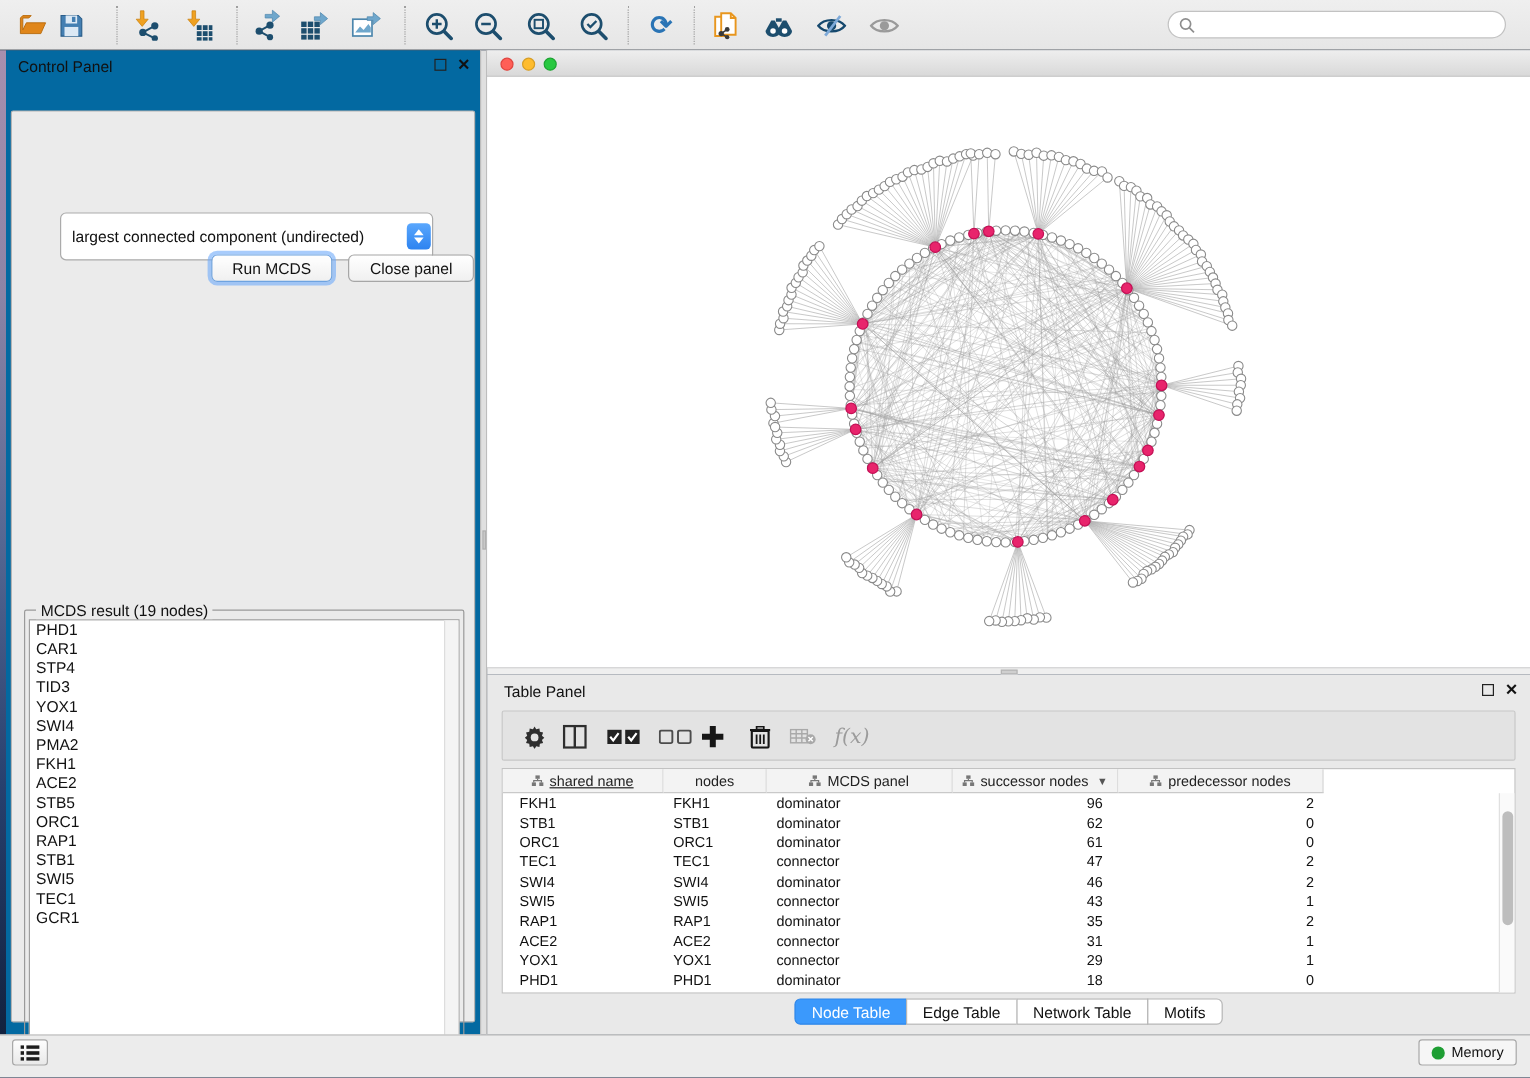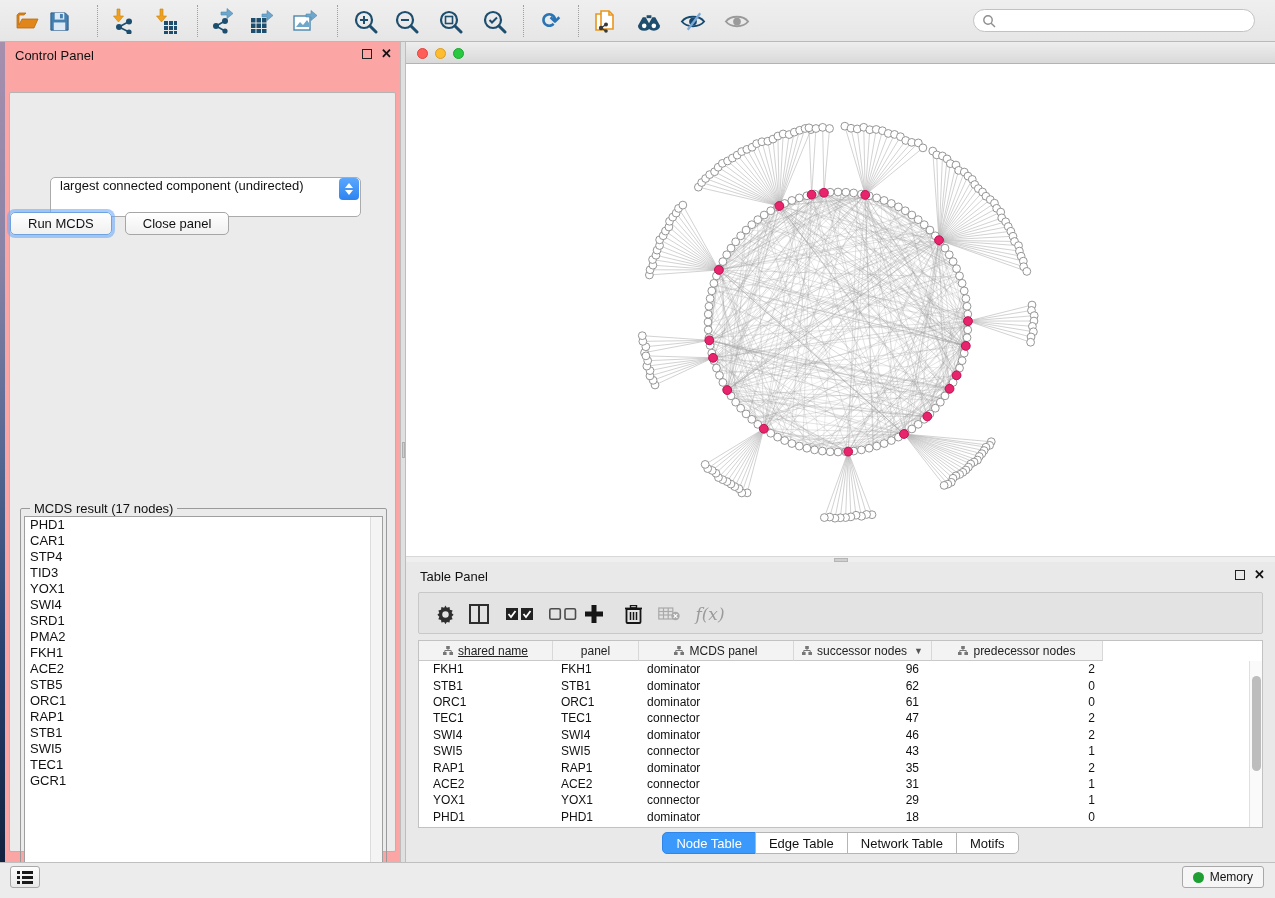--- a/index.html
+++ b/index.html
@@ -16,45 +16,45 @@
   .toolbar { position:absolute; left:0; top:0; width:1275px; height:42px;
     background:linear-gradient(180deg,#efefef,#e6e6e6); border-bottom:1px solid #b9b9b9; }
   .tb-icon { position:absolute; top:8px; width:26px; height:26px; display:flex; align-items:center; justify-content:center; }
   .tb-sep { position:absolute; top:5px; width:0; height:32px; border-left:1px dotted #9f9f9f; }
   .search-field { position:absolute; left:973px; top:9px; width:282px; height:23px; background:#fff;
     border:1px solid #c2c2c2; border-radius:12px; display:flex; align-items:center; padding:0 8px; }
   .search-field input { border:none; outline:none; flex:1; font-size:12px; background:transparent; font-family:"Liberation Sans",sans-serif; }
   .refresh-glyph { font-size:22px; color:#2a74b5; font-weight:bold; line-height:1; }
 
   
-  .control-panel { position:absolute; left:5px; top:42px; width:395px; height:820px; background:#fca5a5; }
+  .control-panel { position:absolute; left:5px; top:42px; width:395px; height:820px; background:#0369a1; }
   .cp-header { position:absolute; left:0; top:0; width:100%; height:26px; }
   .cp-title { position:absolute; left:10px; top:6px; font-size:13px; color:#111; }
   .win-btns { position:absolute; right:8px; top:7px; display:flex; gap:9px; align-items:center; }
   .float-box { width:10px; height:10px; border:1.5px solid #222; display:inline-block; }
   .close-x { font-size:13px; font-weight:bold; color:#111; line-height:10px; }
 
   .cp-tabs { position:absolute; left:0; top:29px; width:100%; display:flex; justify-content:center; z-index:3; }
   .cp-tab { height:21px; padding:0 13px; font-size:13px; display:flex; align-items:center; background:#fdfdfd;
     border:1px solid #a9a9a9; margin-left:-1px; color:#111; }
   .cp-tab:first-child { border-radius:5px 0 0 5px; margin-left:0; }
   .cp-tab:last-child { border-radius:0 5px 5px 0; }
   .cp-tab.active { background:#3b99fc; color:#fff; border-color:#2f86e8; }
 
   .cp-body { position:absolute; left:4px; top:50px; width:387px; height:760px; background:#ebebeb;
     border:1px solid #b4b4b4; border-radius:2px; }
   .opt-label { position:absolute; left:0; top:63px; width:100%; text-align:center; font-size:13px; color:#111; }
   .dropdown { position:absolute; left:40px; top:84px; width:311px; height:40px; background:#fff;
-    border:1px solid #ababab; border-radius:5px; display:flex; align-items:flex-start; }
+    border:1px solid #ababab; border-radius:5px; display:flex; align-items:center; }
   .dropdown-text { flex:1; font-size:13px; padding-left:9px; color:#111; white-space:nowrap; overflow:hidden; }
   .dd-stepper { width:20px; height:22px; margin-right:1px; background:linear-gradient(180deg,#5aa7fd,#2d83f0);
     border-radius:4px; display:flex; flex-direction:column; align-items:center; justify-content:center; gap:2px; }
   .dd-up { width:0; height:0; border-left:4px solid transparent; border-right:4px solid transparent; border-bottom:5px solid #fff; }
   .dd-down { width:0; height:0; border-left:4px solid transparent; border-right:4px solid transparent; border-top:5px solid #fff; }
-  .cp-buttons { position:absolute; left:0; top:119px; width:100%; display:flex; justify-content:flex-start; gap:13px; }
+  .cp-buttons { position:absolute; left:0; top:119px; width:100%; display:flex; justify-content:flex-end; gap:13px; }
   .aq-btn { height:23px; padding:0 17px; font-size:13px; background:linear-gradient(180deg,#ffffff,#f0f0f0);
     border:1px solid #a6a6a6; border-radius:5px; color:#111; display:flex; align-items:center; }
   .aq-btn.focused { box-shadow:0 0 0 3px rgba(110,170,250,.6); border-color:#6ea3e0; }
 
   .mcds-box { position:absolute; left:10px; top:415px; width:367px; height:372px; }
   .mcds-legend { position:absolute; left:10px; top:-7px; background:#ebebeb; padding:0 4px; font-size:13px; color:#111; z-index:2; }
   .mcds-frame { position:absolute; inset:0; border:1px solid #9a9a9a; border-radius:2px; }
   .mcds-list { position:absolute; left:4px; top:8px; right:4px; bottom:4px; background:#fff; border:1px solid #9f9f9f; overflow:hidden; }
   .mcds-item { font-size:13px; line-height:16px; padding-left:5px; color:#111; }
   .mcds-scroll { position:absolute; top:0; right:0; bottom:0; width:12px; background:#f4f4f4; border-left:1px solid #ddd; }
@@ -285,30 +285,29 @@
       <span class="dd-stepper">
           <span class="dd-up"></span>
           <span class="dd-down"></span>
         </span>
     </div>
     <div class="cp-buttons">
       <button class="aq-btn focused">Run MCDS</button>
       <button class="aq-btn">Close panel</button>
     </div>
     <div class="mcds-box">
-      <span class="mcds-legend">MCDS result (17 nodes)</span>
+      <span class="mcds-legend">MCDS result (19 nodes)</span>
       <div class="mcds-frame"></div>
       <div class="mcds-list" id="mcds-list">
           <div class="mcds-item">PHD1</div>
           <div class="mcds-item">CAR1</div>
           <div class="mcds-item">STP4</div>
           <div class="mcds-item">TID3</div>
           <div class="mcds-item">YOX1</div>
           <div class="mcds-item">SWI4</div>
-          <div class="mcds-item">SRD1</div>
           <div class="mcds-item">PMA2</div>
           <div class="mcds-item">FKH1</div>
           <div class="mcds-item">ACE2</div>
           <div class="mcds-item">STB5</div>
           <div class="mcds-item">ORC1</div>
           <div class="mcds-item">RAP1</div>
           <div class="mcds-item">STB1</div>
           <div class="mcds-item">SWI5</div>
           <div class="mcds-item">TEC1</div>
           <div class="mcds-item">GCR1</div>
@@ -1234,21 +1233,21 @@
         <div class="th" style="width: 134px; text-decoration: underline;">
           <svg width="10" height="9" viewBox="0 0 10 9">
             <rect x="3.2" y="0" width="3.6" height="3" fill="#777"></rect>
             <rect x="0" y="6" width="3.6" height="3" fill="#777"></rect>
             <rect x="6.4" y="6" width="3.6" height="3" fill="#777"></rect>
             <path d="M5 3 v1.5 M1.8 6 v-1.5 h6.4 v1.5" stroke="#777" fill="none"></path>
           </svg>
           <span>shared name</span>
         </div>
         <div class="th" style="width: 86px;">
-          <span>panel</span>
+          <span>nodes</span>
         </div>
         <div class="th" style="width: 155px;">
           <svg width="10" height="9" viewBox="0 0 10 9">
             <rect x="3.2" y="0" width="3.6" height="3" fill="#777"></rect>
             <rect x="0" y="6" width="3.6" height="3" fill="#777"></rect>
             <rect x="6.4" y="6" width="3.6" height="3" fill="#777"></rect>
             <path d="M5 3 v1.5 M1.8 6 v-1.5 h6.4 v1.5" stroke="#777" fill="none"></path>
           </svg>
           <span>MCDS panel</span>
         </div>

